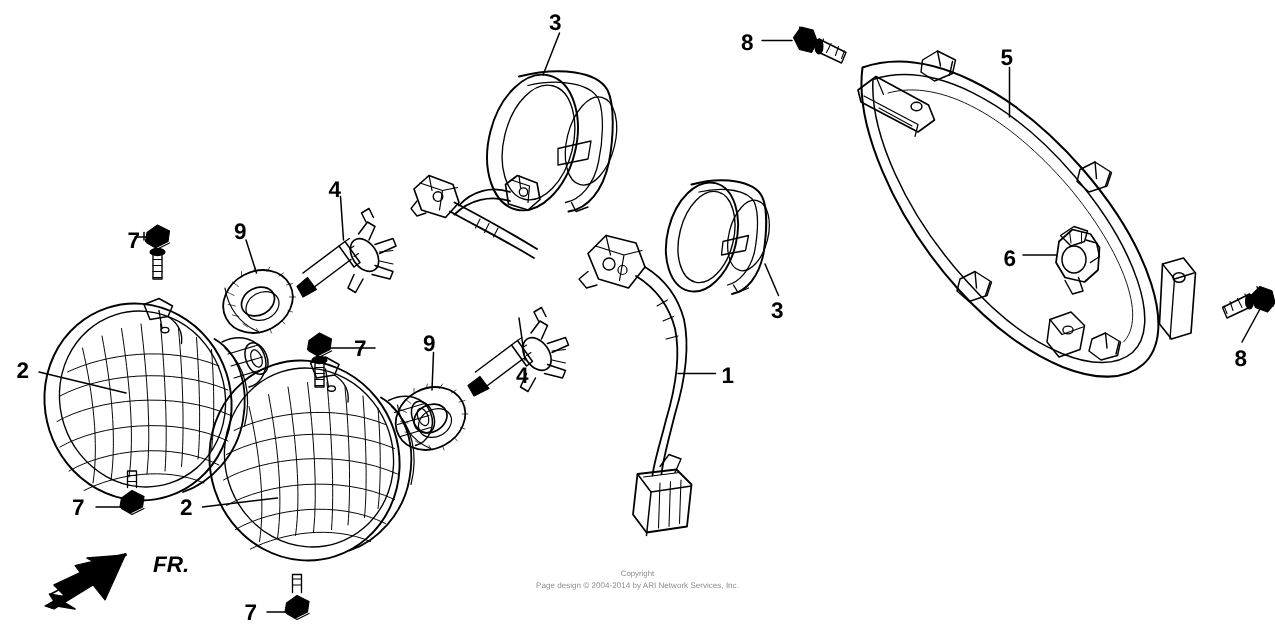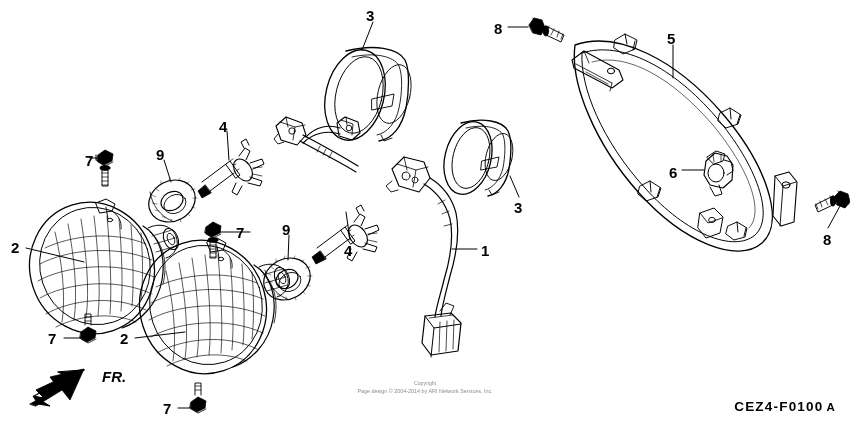--- a/index.html
+++ b/index.html
@@ -359,17 +359,14 @@
   <div class="callout" style="left:494px;top:21px;">8</div>
   <div class="callout" style="left:823px;top:232px;">8</div>
   <div class="callout" style="left:156px;top:147px;">9</div>
   <div class="callout" style="left:282px;top:222px;">9</div>
 
   <div id="fr-label">FR.</div>
 
   <div class="copy" id="copy1">Copyright</div>
   <div class="copy" id="copy2">Page design © 2004-2014 by ARI Network Services, Inc.</div>
 
-  <div id="part-code">
-    <span>CEZ4-F0100</span><span class="sfx">A</span>
-  </div>
 
 </div>
 
 </body></html>

